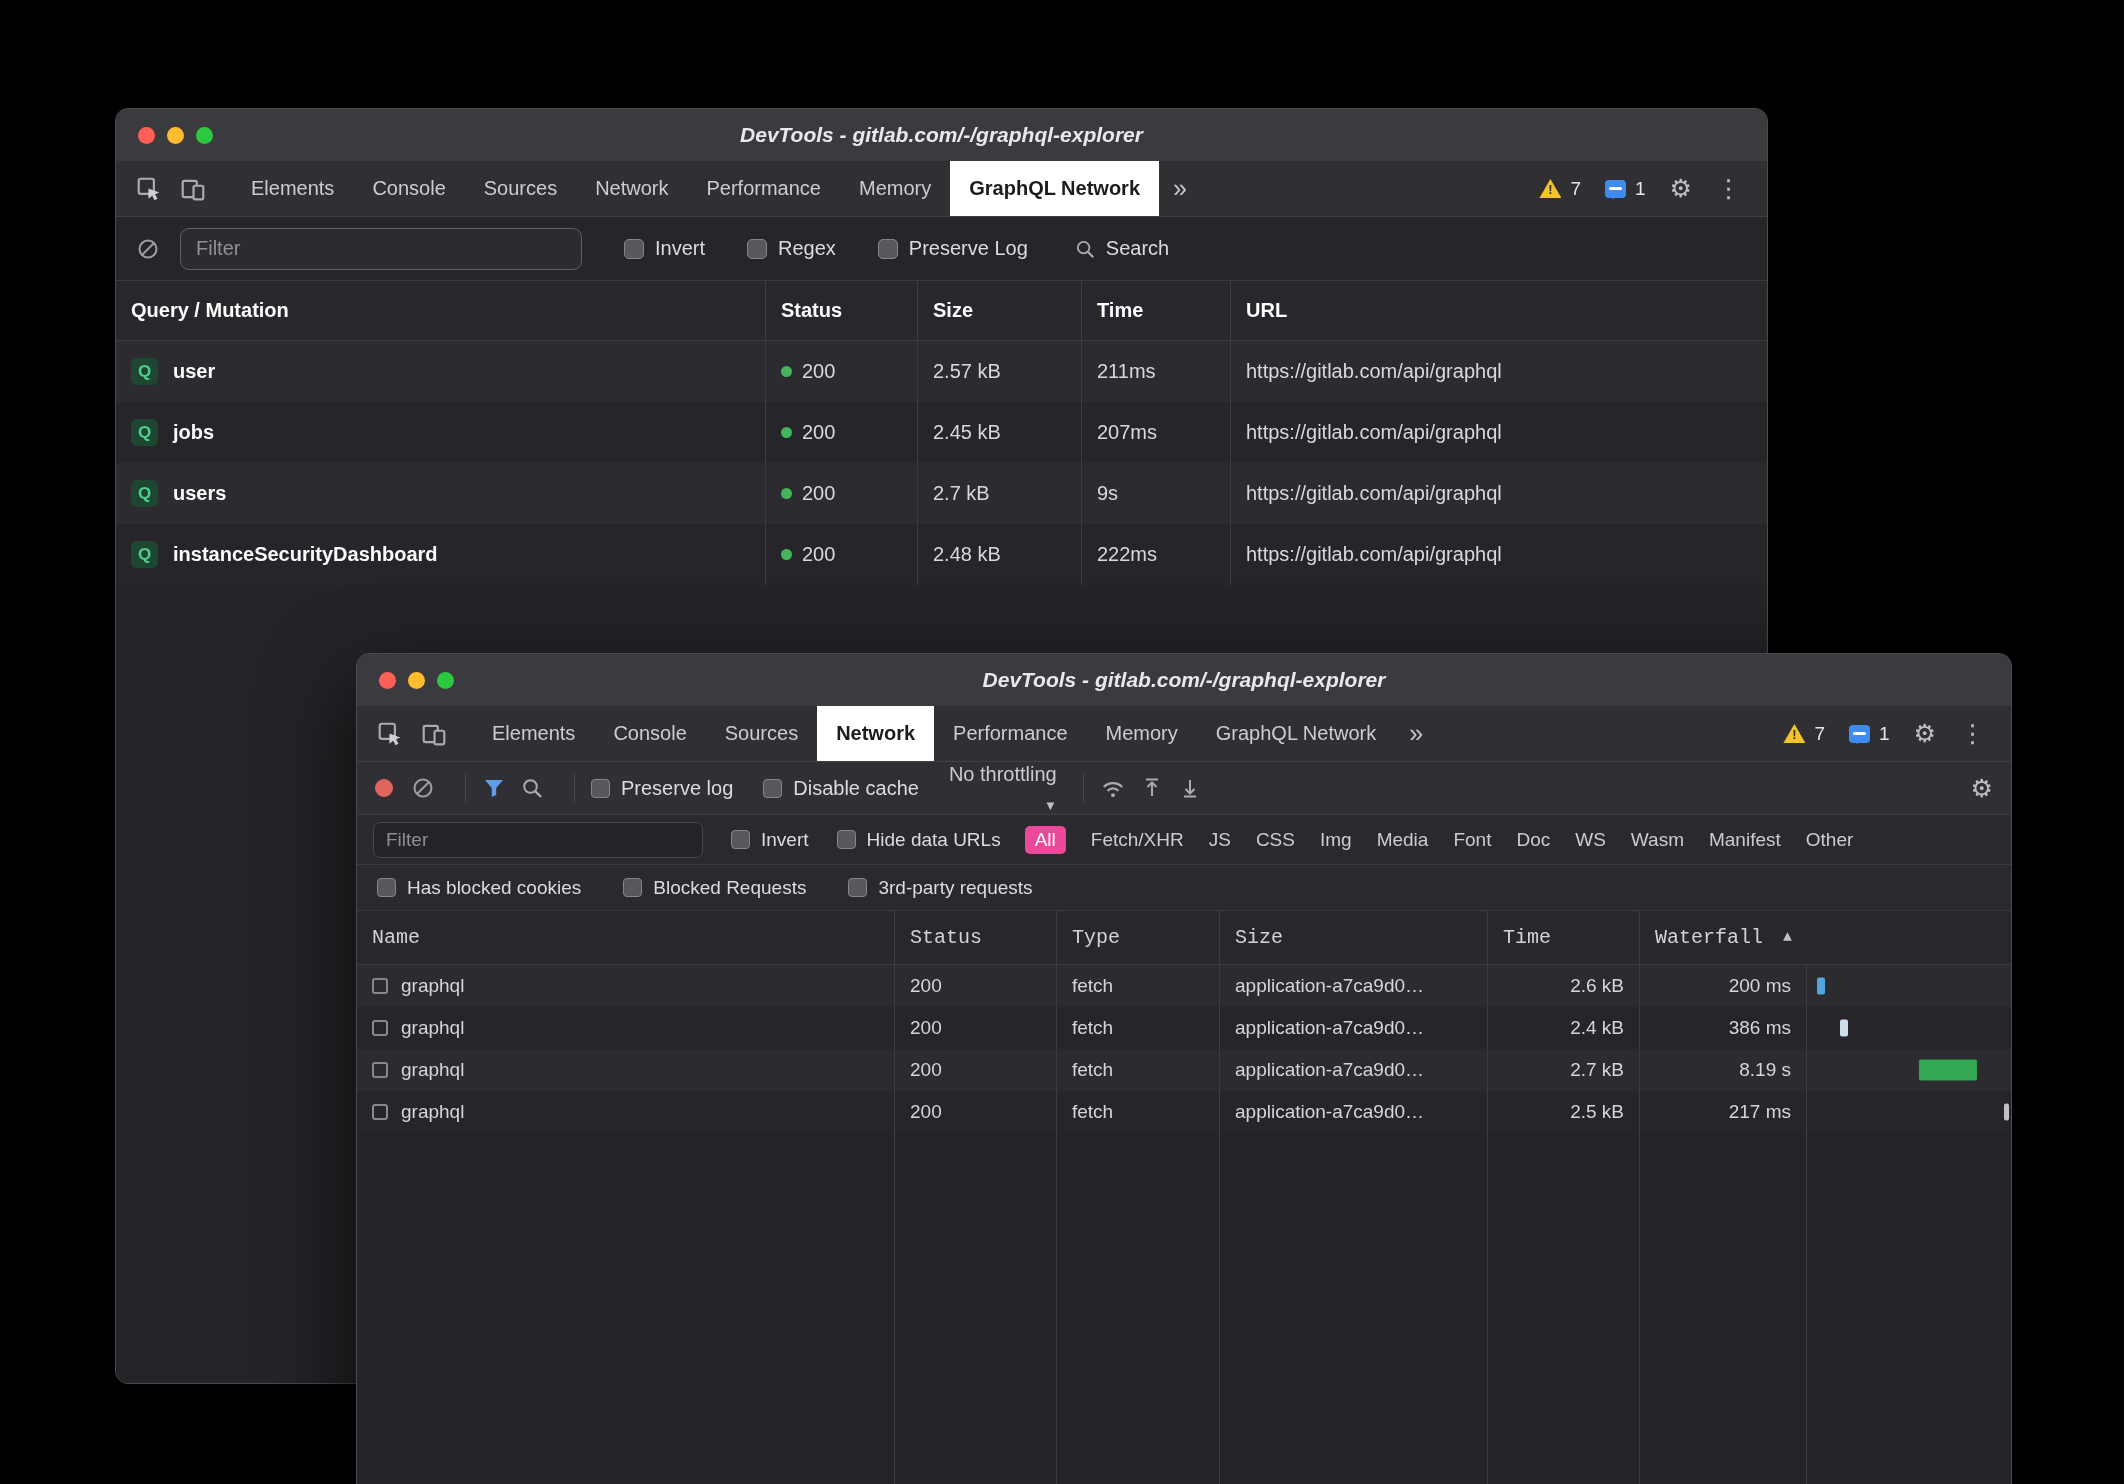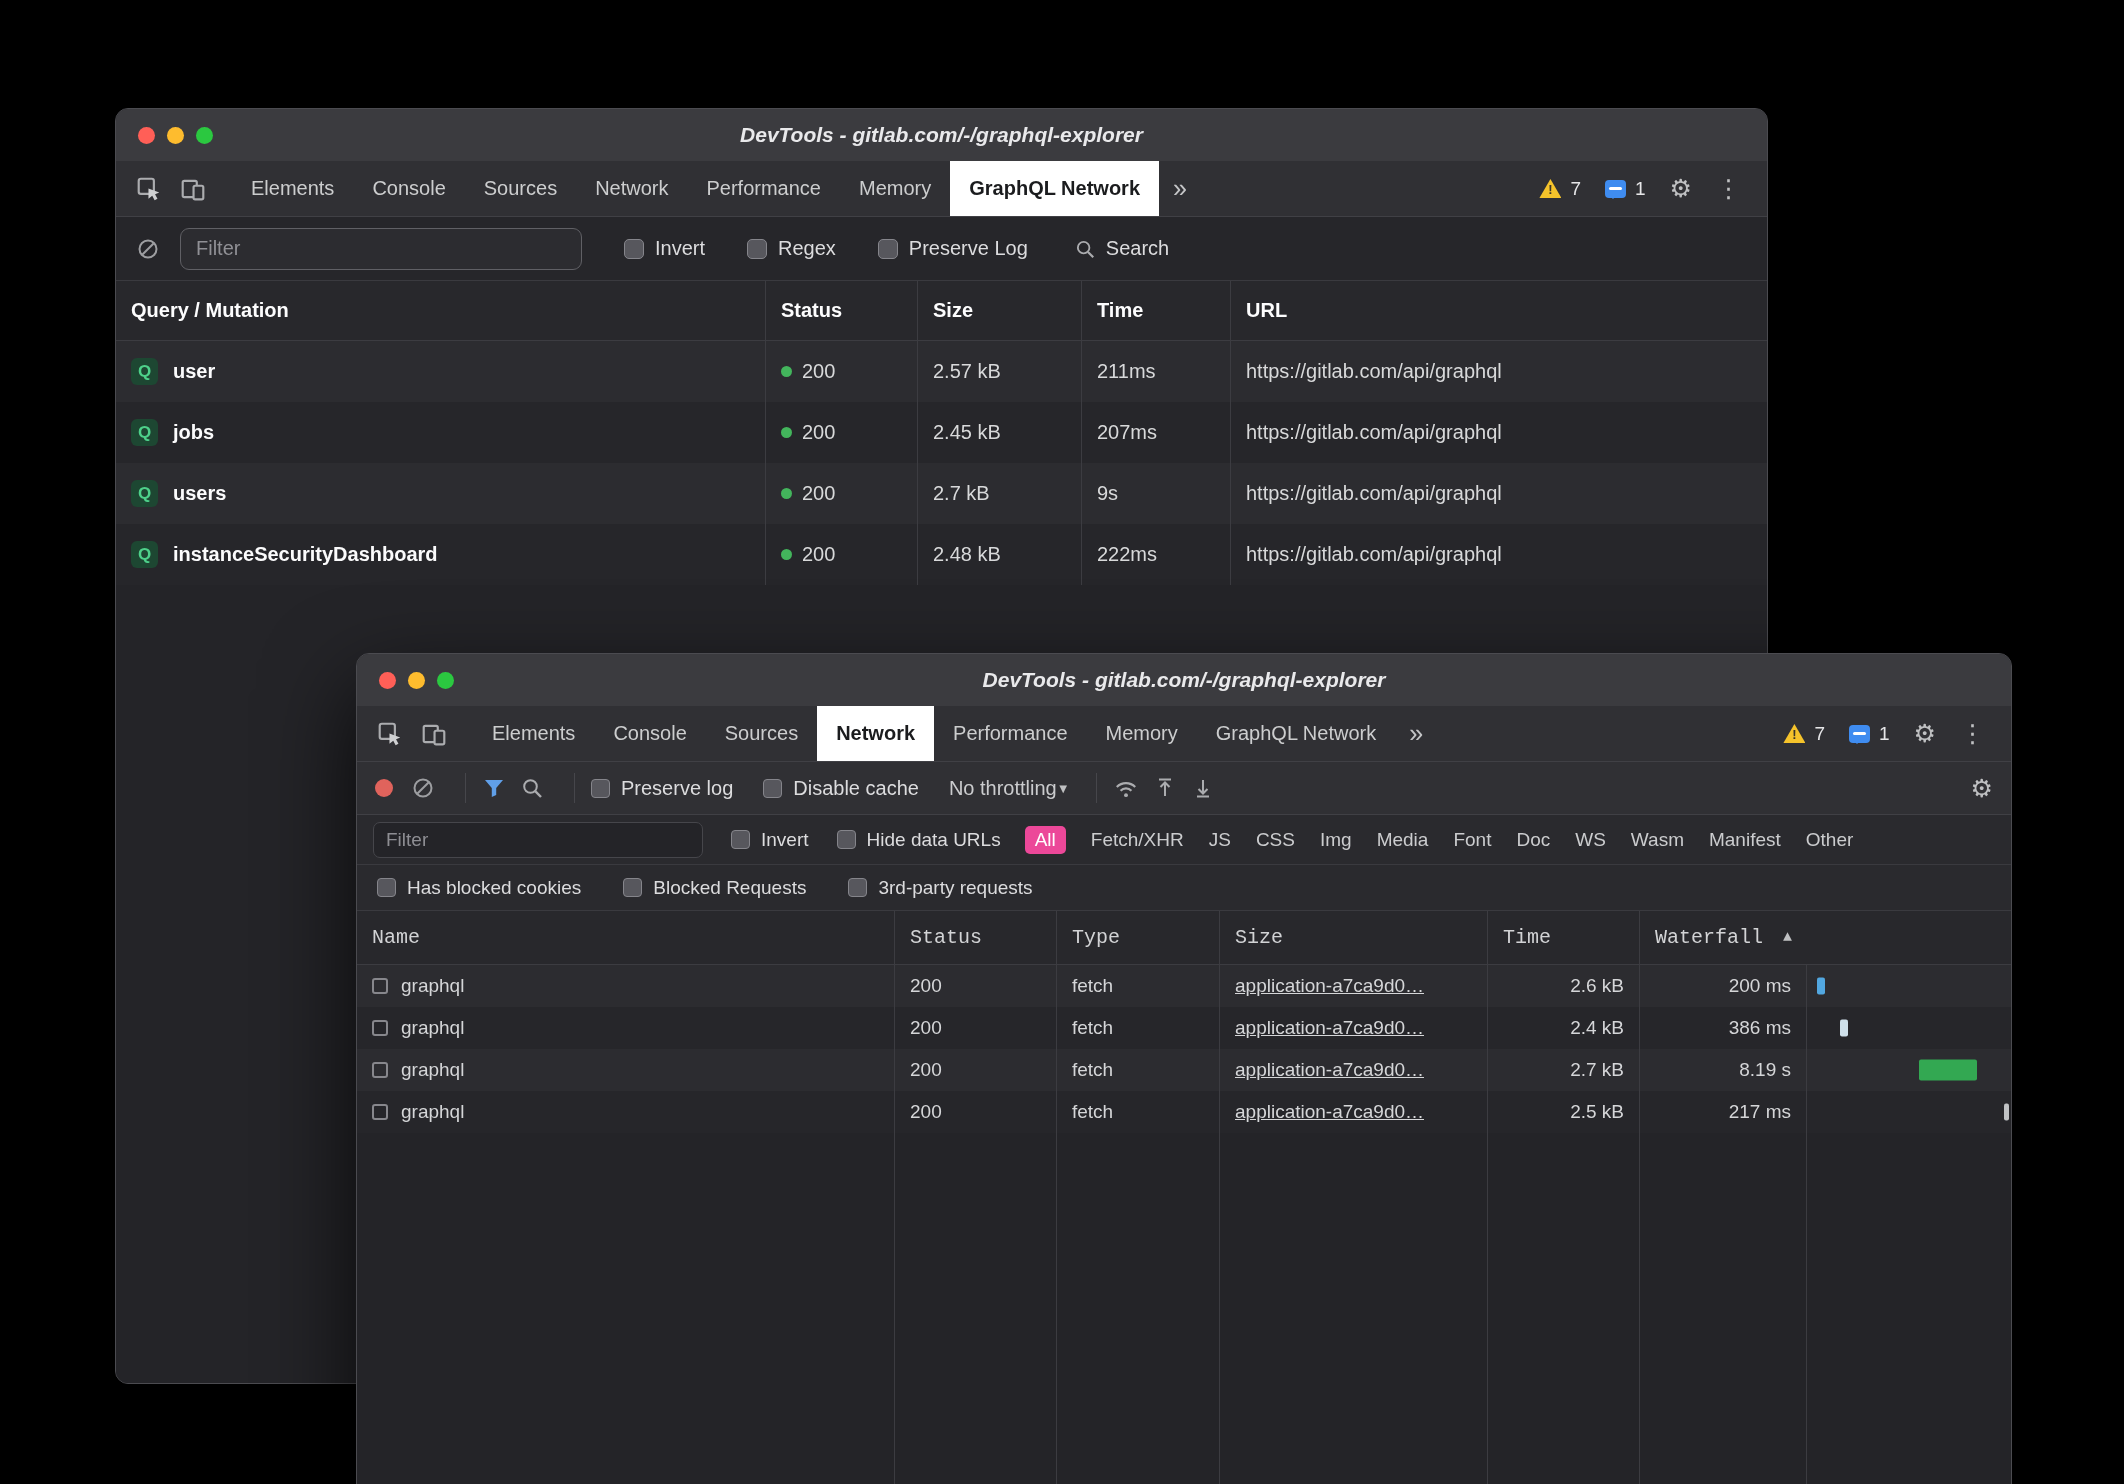--- a/index.html
+++ b/index.html
@@ -64,42 +64,42 @@
   .qb { width:27px; height:27px; border-radius:6px; background:#1d4732; color:#4ed08a; font-weight:700; font-size:17px; display:flex; align-items:center; justify-content:center; margin-right:15px; flex:0 0 auto; }
   .qn { font-weight:700; color:#fbfbfc; }
   .okdot { width:11px; height:11px; border-radius:50%; background:#43b55c; margin-right:10px; flex:0 0 auto; }
   .fill1 { flex:1; background:#242428; }
 
   
   .tools { height:53px; background:#303034; border-bottom:1px solid #404045; display:flex; align-items:center; padding:0 18px; flex:0 0 auto; font-size:20px; color:#cbccce; }
   .rec { width:18px; height:18px; border-radius:50%; background:#e0635c; margin-right:18px; flex:0 0 auto; }
   .tools .ico { margin-right:14px; }
   .tools .cbg { margin-right:30px; }
-  .throttle { display:flex; align-items:center; margin-right:10px; white-space:nowrap; }
+  .throttle { display:flex; align-items:flex-end; gap:12px; margin-right:10px; white-space:nowrap;flex-direction:column; }
   .dd { font-size:13px; color:#bfc0c2; }
   .mla { margin-left:auto; }
 
   
   .fbar2 { height:50px; background:#2a2a2e; border-bottom:1px solid #3a3a3f; display:flex; align-items:center; padding:0 16px; font-size:19px; color:#cbccce; flex:0 0 auto; }
   .f-input2 { width:330px; height:36px; background:#242428; border:1px solid #46464b; border-radius:7px; color:#e8e8ea; font-size:19px; padding:0 12px; outline:none; font-family:inherit; }
   .f-input2::placeholder { color:#8e8e93; }
   .fbar2 .cbg { margin-left:28px; font-size:19px; }
   .chips { display:flex; align-items:center; gap:25px; margin-left:24px; }
   .chip { color:#cbccce; white-space:nowrap; }
   .chip.sel { background:#ec4899; color:#fff; border-radius:5px; padding:3px 10px; }
   .fbar2b { height:46px; background:#2a2a2e; border-bottom:1px solid #3a3a3f; display:flex; align-items:center; gap:42px; padding:0 20px; font-size:19px; color:#cbccce; flex:0 0 auto; }
 
   
   .t2-grid { display:grid; grid-template-columns:538px 162px 163px 268px 152px 167px minmax(0,1fr); }
   .thead2 { height:54px; background:#28282c; border-bottom:1px solid #3c3c41; font-size:20px; color:#d2d3d5; flex:0 0 auto;font-family:Liberation Mono, monospace; }
   .t2-row { height:42px; font-size:19px; color:#d5d6d8; }
   .rows2 .t2-row:nth-child(odd) { background:#2c2c30; }
   .rows2 .t2-row:nth-child(even) { background:#26262a; }
   .cbs { width:16px; height:16px; border-radius:3px; border:2px solid #87878c; margin-right:13px; flex:0 0 auto; background:transparent; }
-  .ilink { color:#d5d6d8; text-decoration:underline; overflow:hidden; text-overflow:ellipsis; white-space:nowrap; }
+  .ilink { color:#d5d6d8; overflow:hidden; text-overflow:ellipsis; white-space:nowrap; }
   .r { justify-content:flex-end; }
   .wf { position:relative; padding:0; }
   .wf-bar { position:absolute; top:50%; transform:translateY(-50%); border-radius:2px; }
   .sort { margin-left:auto; font-size:15px; color:#bfc0c2; }
   .fill2 { flex:1; background:#242428; }
   .fill2 .c { height:100%; }
 </style>
 </head>
 <body>
 

